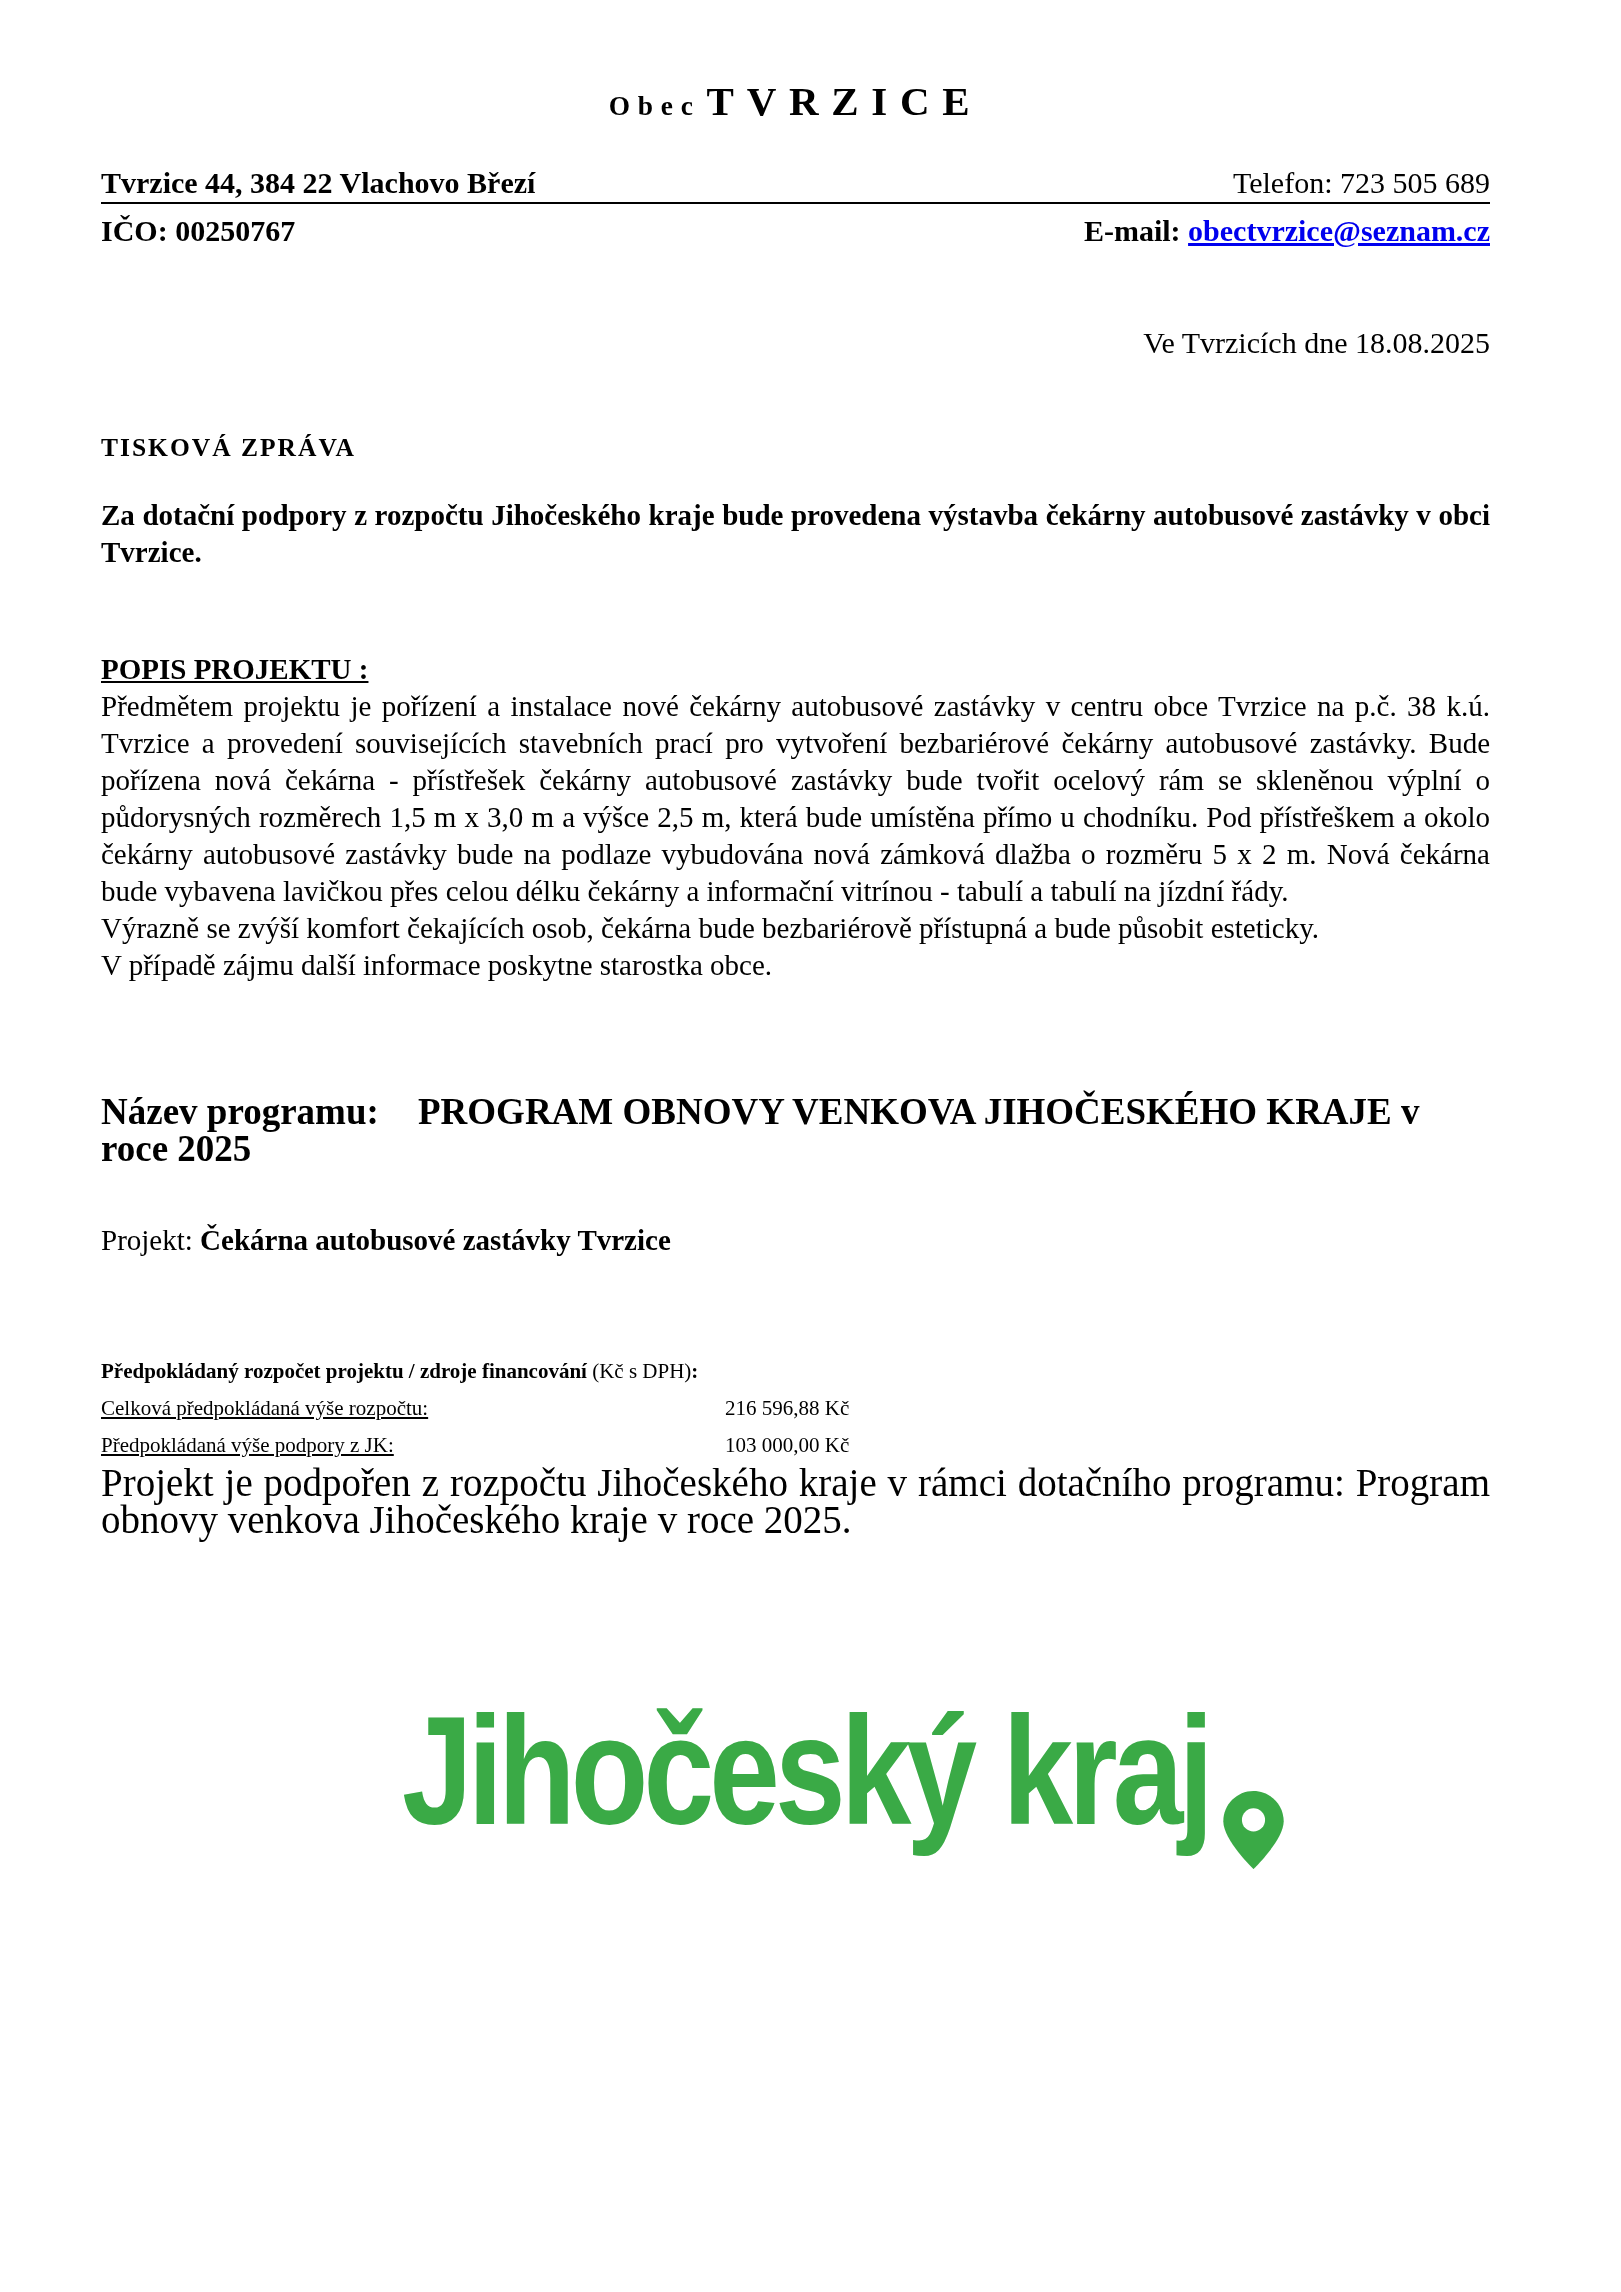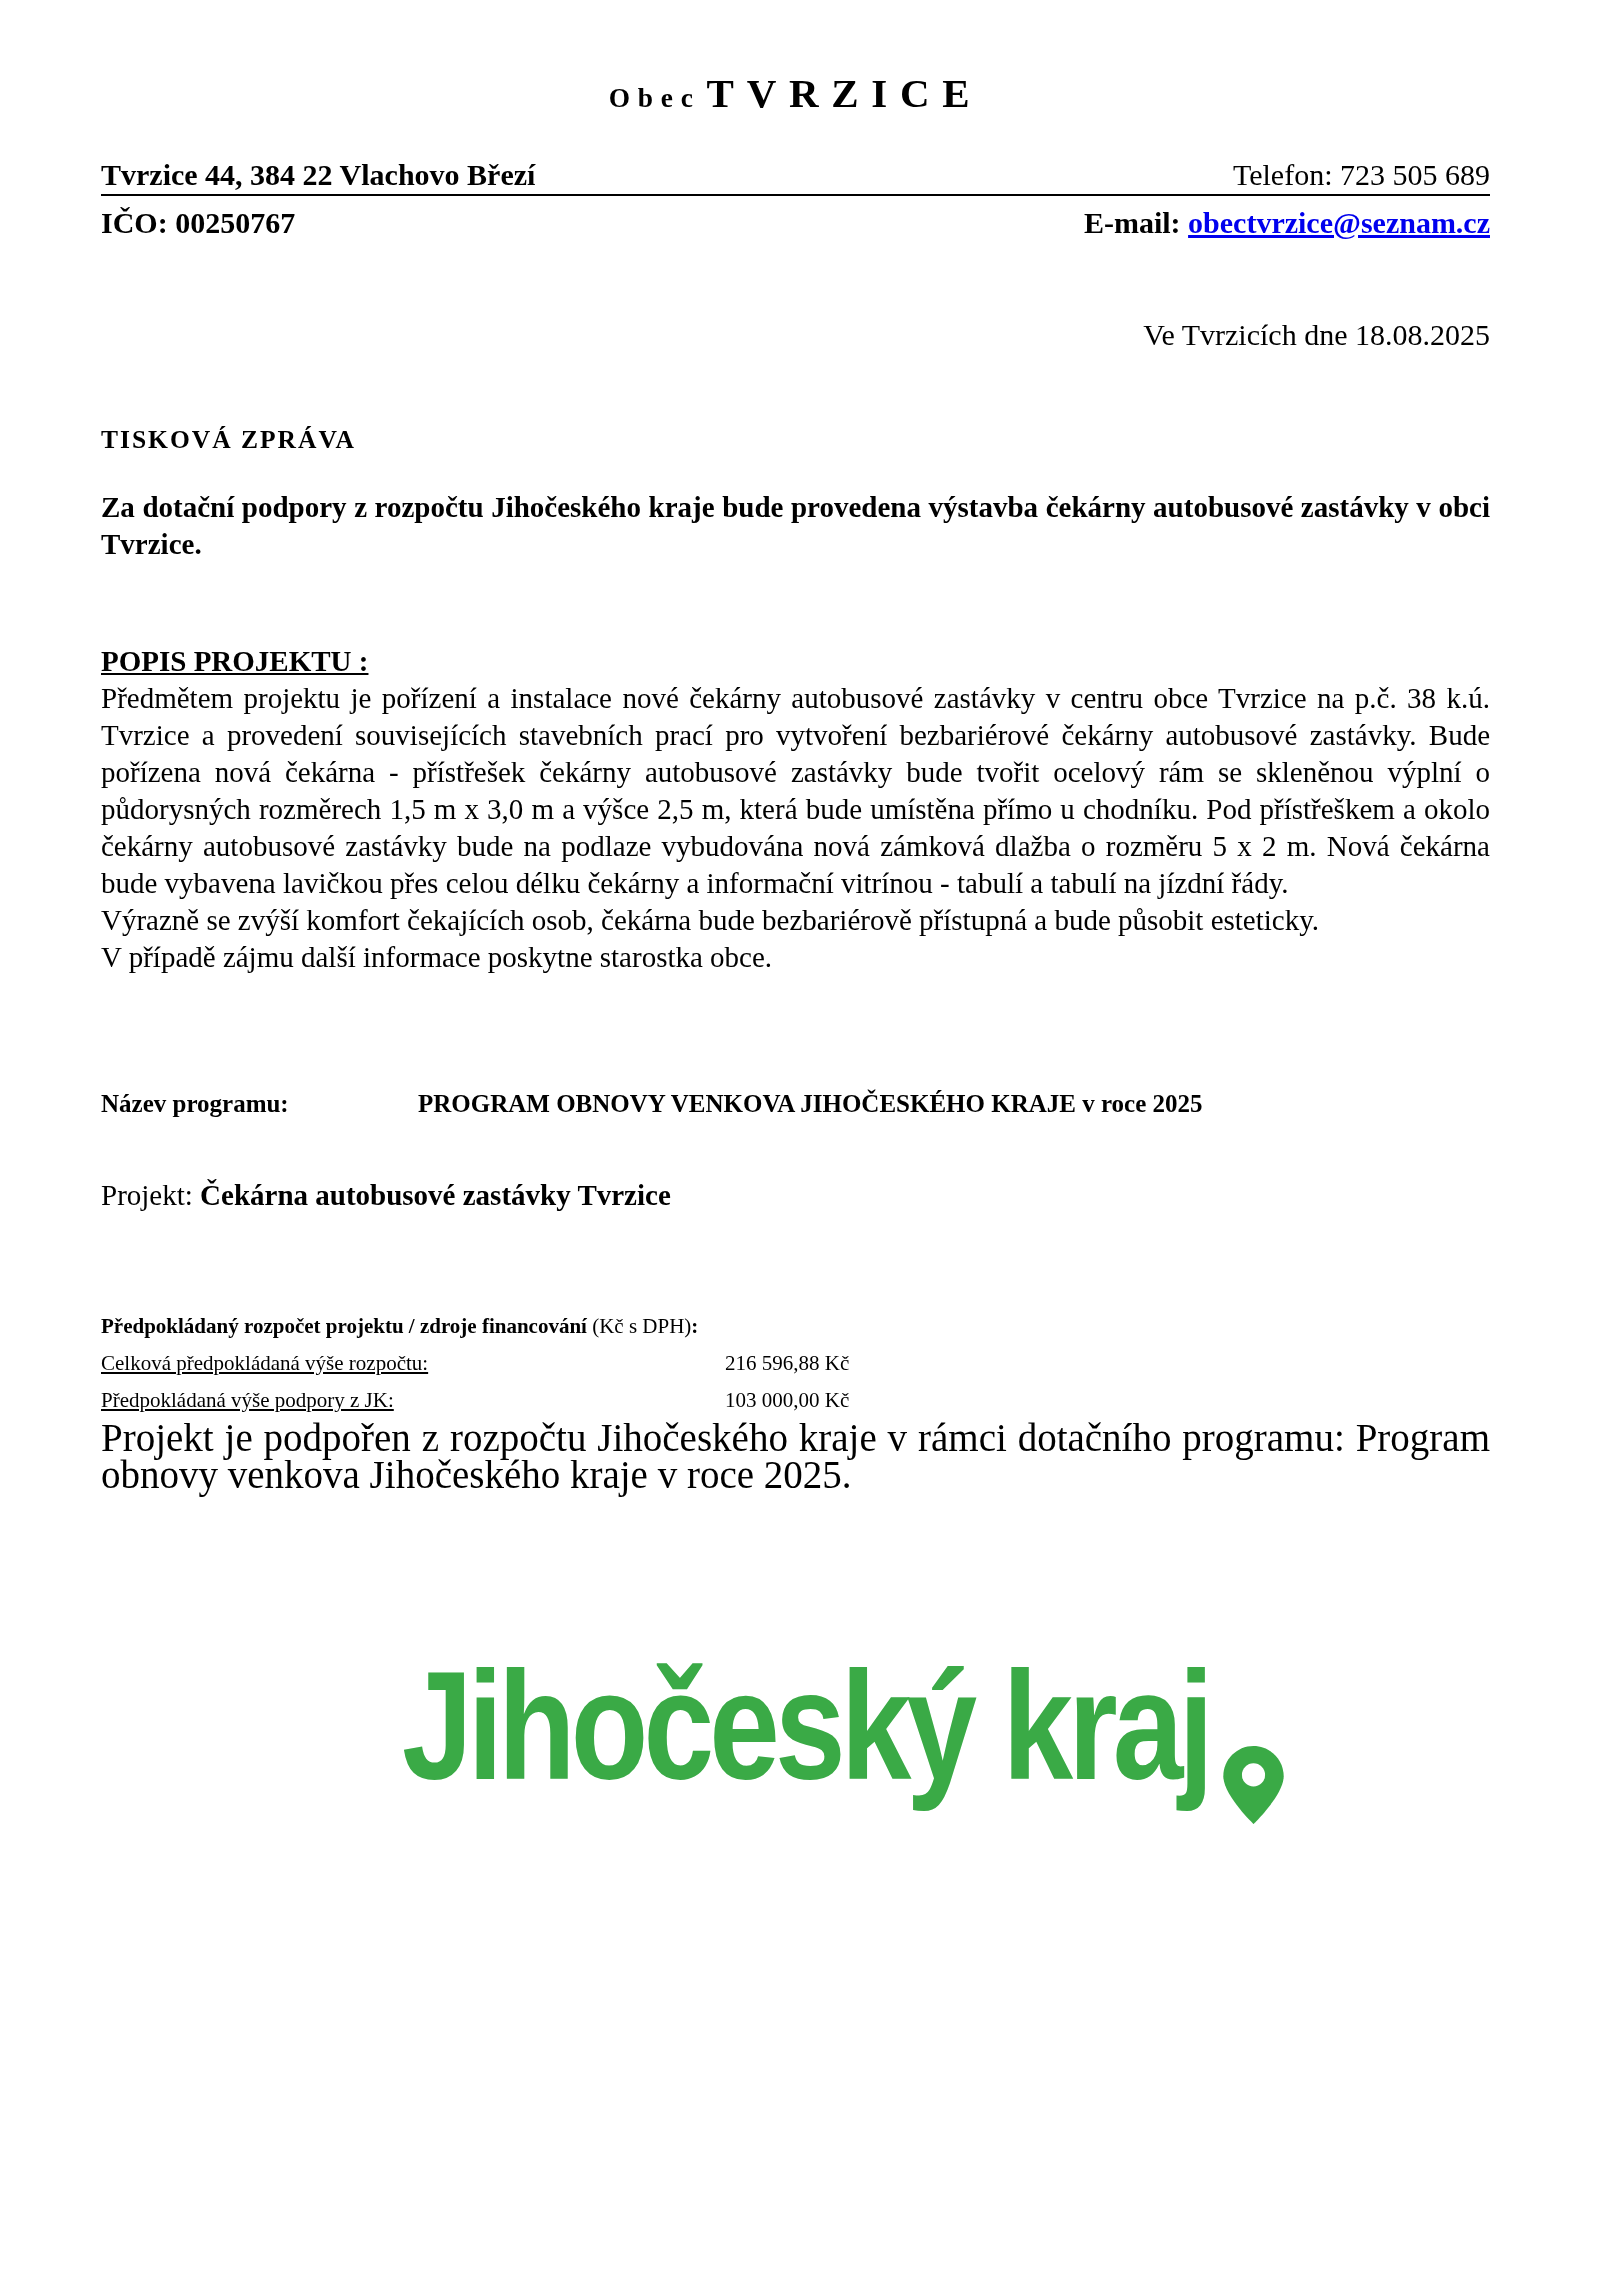--- a/index.html
+++ b/index.html
@@ -4,21 +4,21 @@
 <style>
   html,body{margin:0;padding:0;background:#ffffff;}
   .page{
     position:relative;
     width:1621px;height:2293px;
     background:#ffffff;
     overflow:hidden;
     font-family:"Liberation Serif","DejaVu Serif",serif;
     color:#000000;
     box-sizing:border-box;
-    padding:4px 131px 0 101px;
+    padding:12px 131px 0 101px;
   }
   
   .title{margin-top:69px;text-align:center;line-height:1;white-space:nowrap;}
   .title .org-small{font-weight:bold;font-size:27.4px;letter-spacing:7.8px;}
   .title .org-large{font-weight:bold;font-size:41px;letter-spacing:12.7px;margin-left:5.9px;}
   
   .contact{margin-top:39px;}
   .contact-row{display:flex;justify-content:space-between;align-items:baseline;font-size:30px;line-height:39px;}
   .contact-row .addr{font-weight:bold;}
   .rule{border-bottom:2.9px solid #000;padding-top:2px;}
@@ -27,21 +27,21 @@
   
   .date-line{margin-top:74px;text-align:right;font-size:30px;line-height:37px;}
   
   .press-label{margin-top:70px;font-size:25.5px;font-weight:bold;letter-spacing:2px;line-height:33px;}
   
   .lead{margin-top:33px;font-size:29px;font-weight:bold;line-height:37px;text-align:justify;text-align-last:left;}
   
   .popis-heading{margin-top:80px;font-size:29px;font-weight:bold;line-height:37px;text-decoration:underline;}
   .body-par{margin:0;font-size:29px;line-height:37px;text-align:justify;text-align-last:left;}
   
-  .program-line{margin-top:109px;font-size:25px;line-height:37px;font-weight:bold;}
+  .program-line{margin-top:109px;font-size:37px;line-height:37px;font-weight:bold;}
   .program-line .plabel{display:inline-block;width:317px;}
   
   .projekt-line{margin-top:55px;font-size:29px;line-height:37px;}
   .projekt-line .pvalue{font-weight:bold;}
   
   .budget{margin-top:94px;font-size:21px;line-height:37px;}
   .budget-heading .bh-bold{font-weight:bold;}
   .budget-heading .bh-reg{font-weight:normal;}
   .budget-row .blabel{display:inline-block;width:624px;text-decoration:underline;}
   

